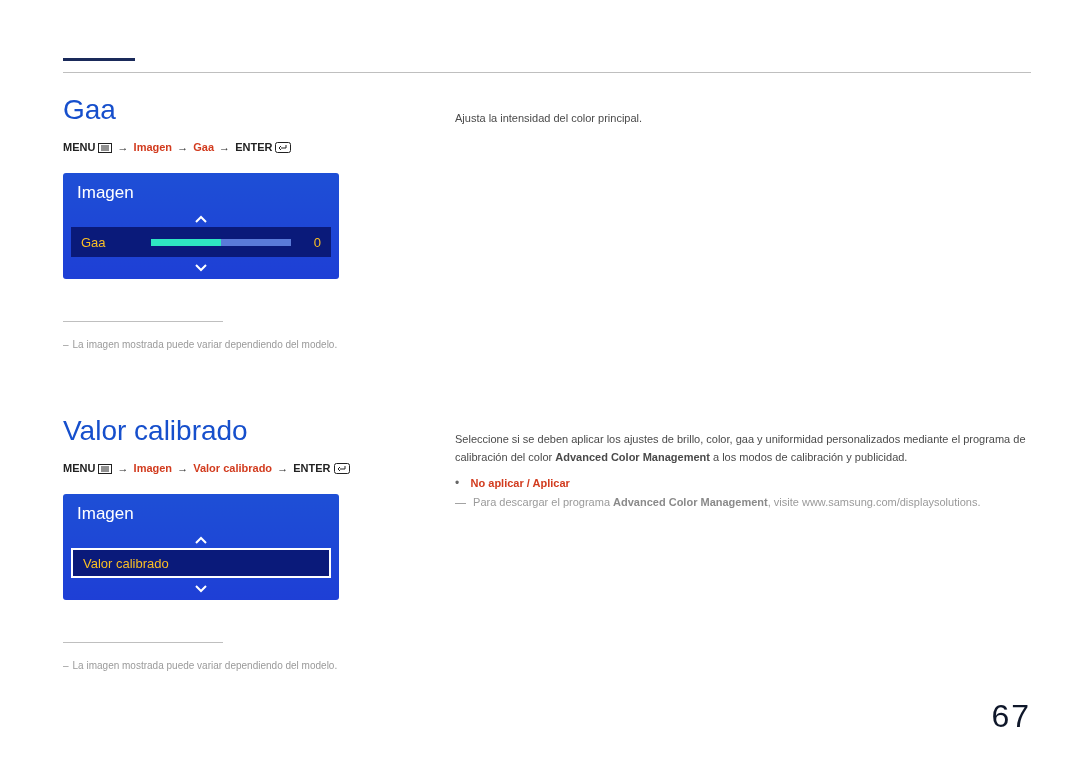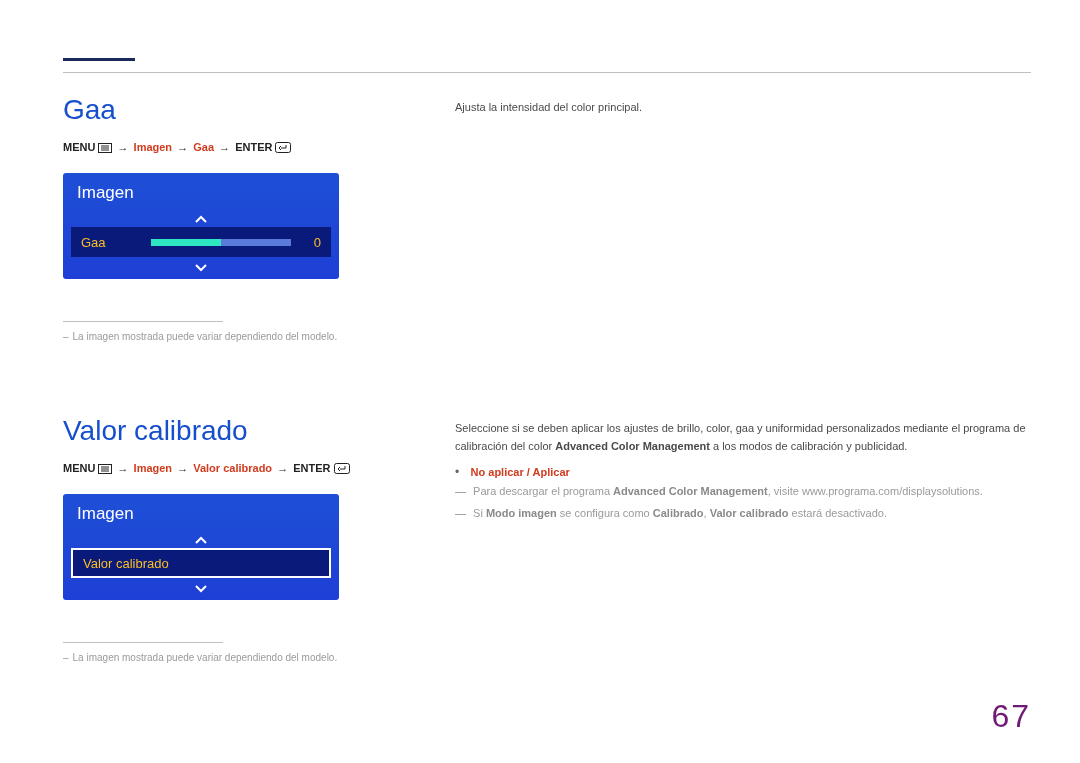--- a/index.html
+++ b/index.html
@@ -110,44 +110,44 @@
   }
   .slider-val { flex: 0 0 20px; text-align: right; }
   .divider {
     border-top: 1px solid #bfbfbf;
     margin-top: 42px;
     width: 160px;
   }
   .footnote {
     font-size: 10px;
     color: #9a9a9a;
-    margin-top: 7px;
+    margin-top: 15px;
     line-height: 1.5;
   }
   .footnote .dash { padding-right: 4px; }
   .body-text { font-size: 11px; line-height: 1.6; color: #4a4a4a; }
-  .body-text p { margin: 0 0 6px 0; }
+  .body-text p { margin: 11px 0 6px 0; }
   .note {
     font-size: 11px;
     color: #9a9a9a;
     line-height: 1.6;
     margin-top: 4px;
   }
   .note .dash { color: #888; padding-right: 4px; }
   .note .b { font-weight: bold; color: #8a8a8a; }
   .red-opt { color: #d23b1e; font-weight: bold; font-size: 11px; }
   .bullet-row { margin-top: 10px; margin-bottom: 0; }
   .bullet-row .dot { padding-right: 8px; color: #666; }
   .bold-dark { font-weight: bold; color: #4a4a4a; }
   .pagenum {
     position: absolute;
     right: 49px;
     bottom: 28px;
     font-size: 32px;
-    color: #701a75;
+    color: #0f172a;
     font-weight: 300;
     letter-spacing: 2px;
   }
 </style>
 </head>
 <body>
 
 <div class="top-accent"></div>
 <div class="top-rule"></div>
 
@@ -268,21 +268,17 @@
     <p>
       <span>Seleccione si se deben aplicar los ajustes de brillo, color, gaa y uniformidad personalizados mediante el programa de calibración del color </span><span class="bold-dark">Advanced Color Management</span><span> a los modos de calibración y publicidad.</span>
     </p>
   </div>
   <div class="bullet-row">
     <span class="dot">•</span>
     <span class="red-opt">No aplicar / Aplicar</span>
   </div>
   <div class="note">
     <span class="dash">―</span>
-    <span>Para descargar el programa </span><span class="b">Advanced Color Management</span><span>, visite www.programa.com/displaysolutions.</span>
-  </div>
-  <div class="note">
-    <span class="dash">―</span>
-    <span>Si </span><span class="b">Modo imagen</span><span> se configura como </span><span class="b">Calibrado</span><span>, </span><span class="b">Valor calibrado</span><span> estará desactivado.</span>
+    <span>Para descargar el programa </span><span class="b">Advanced Color Management</span><span>, visite www.samsung.com/displaysolutions.</span>
   </div>
 </div>
 
 <div class="pagenum">67</div>
 
 </body></html>

